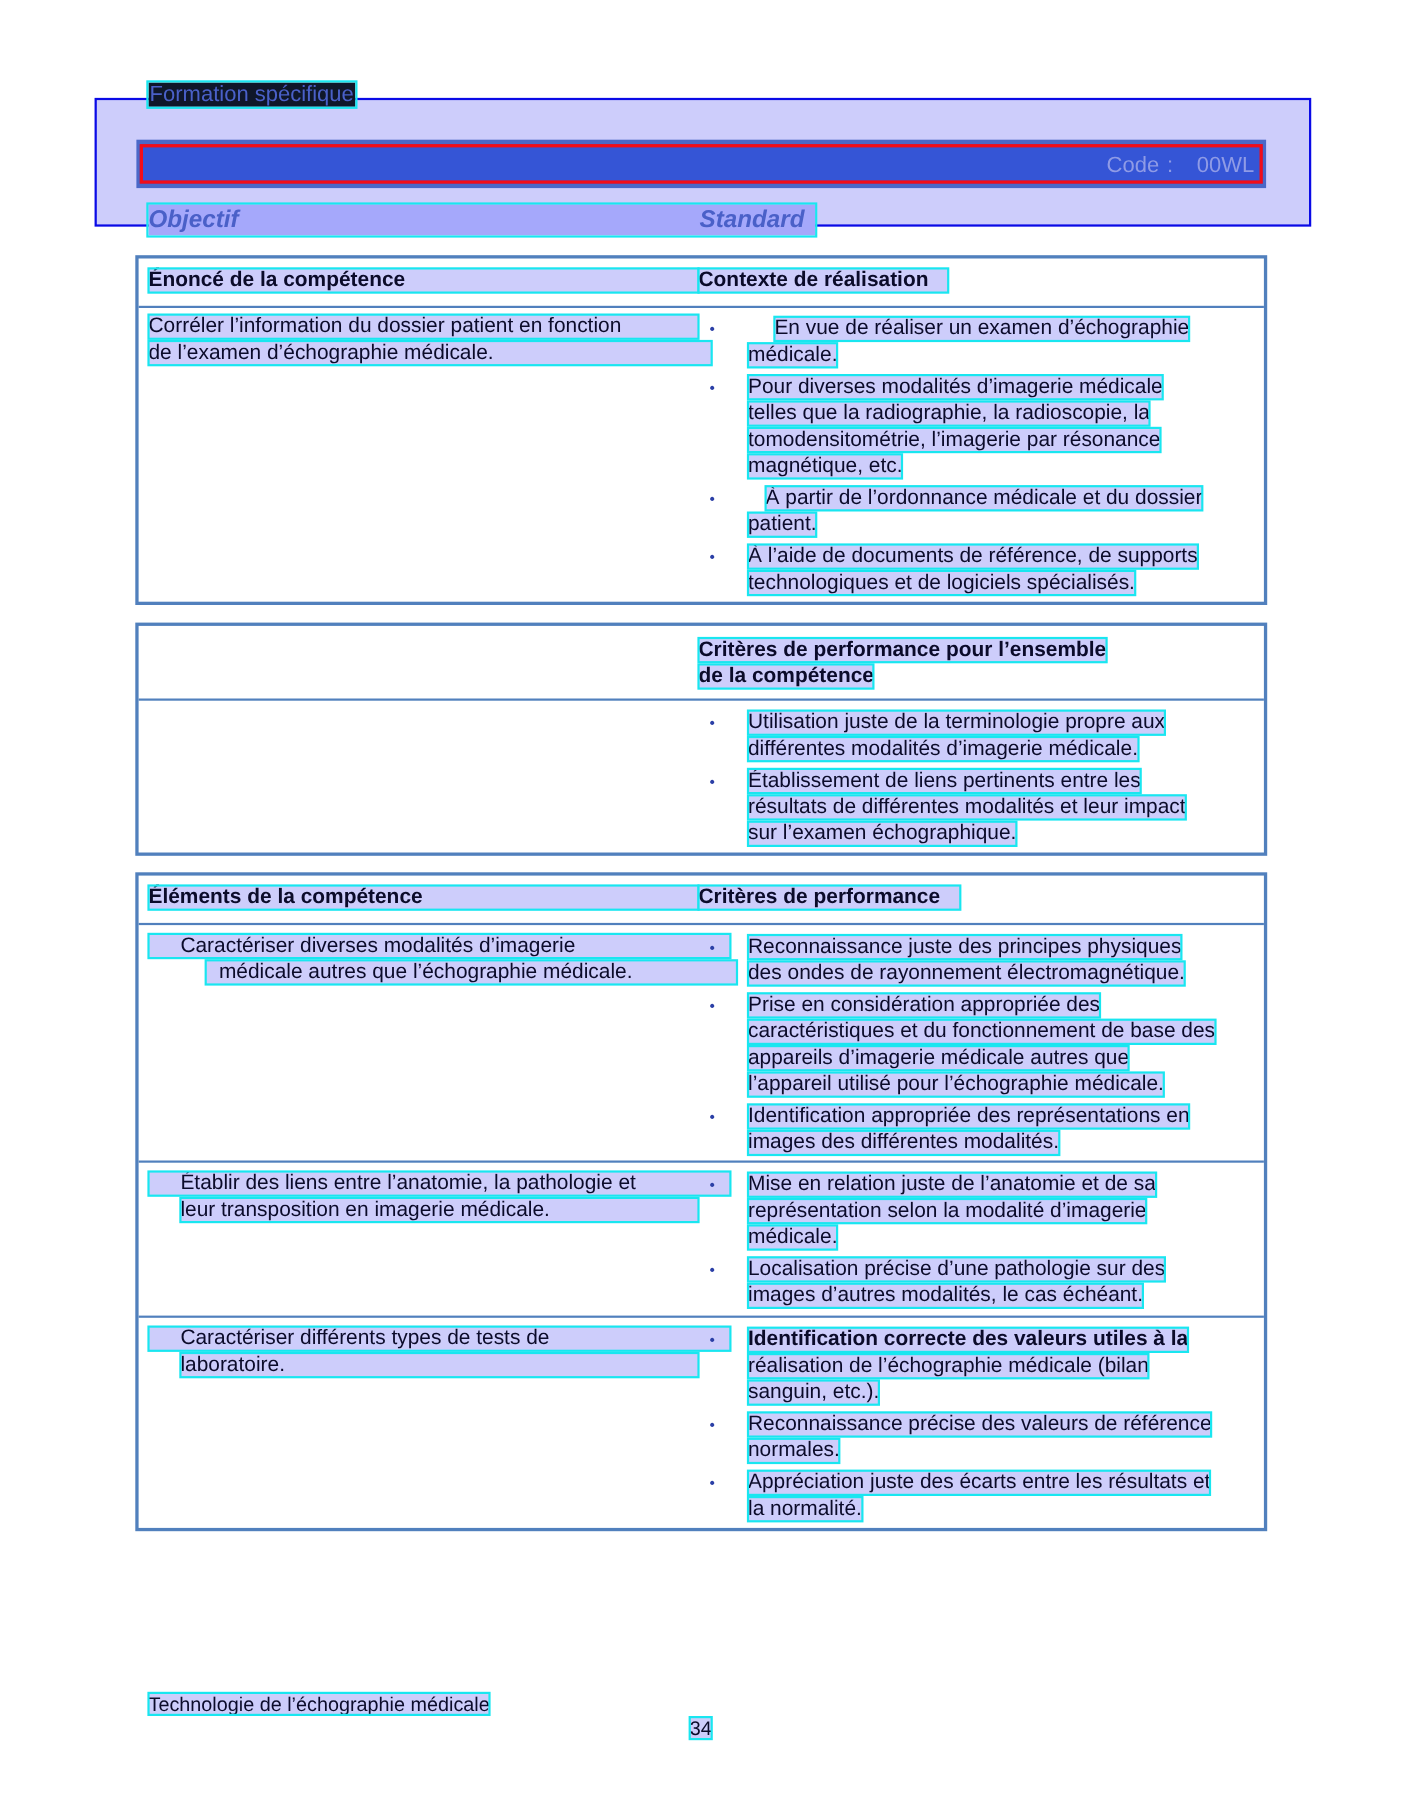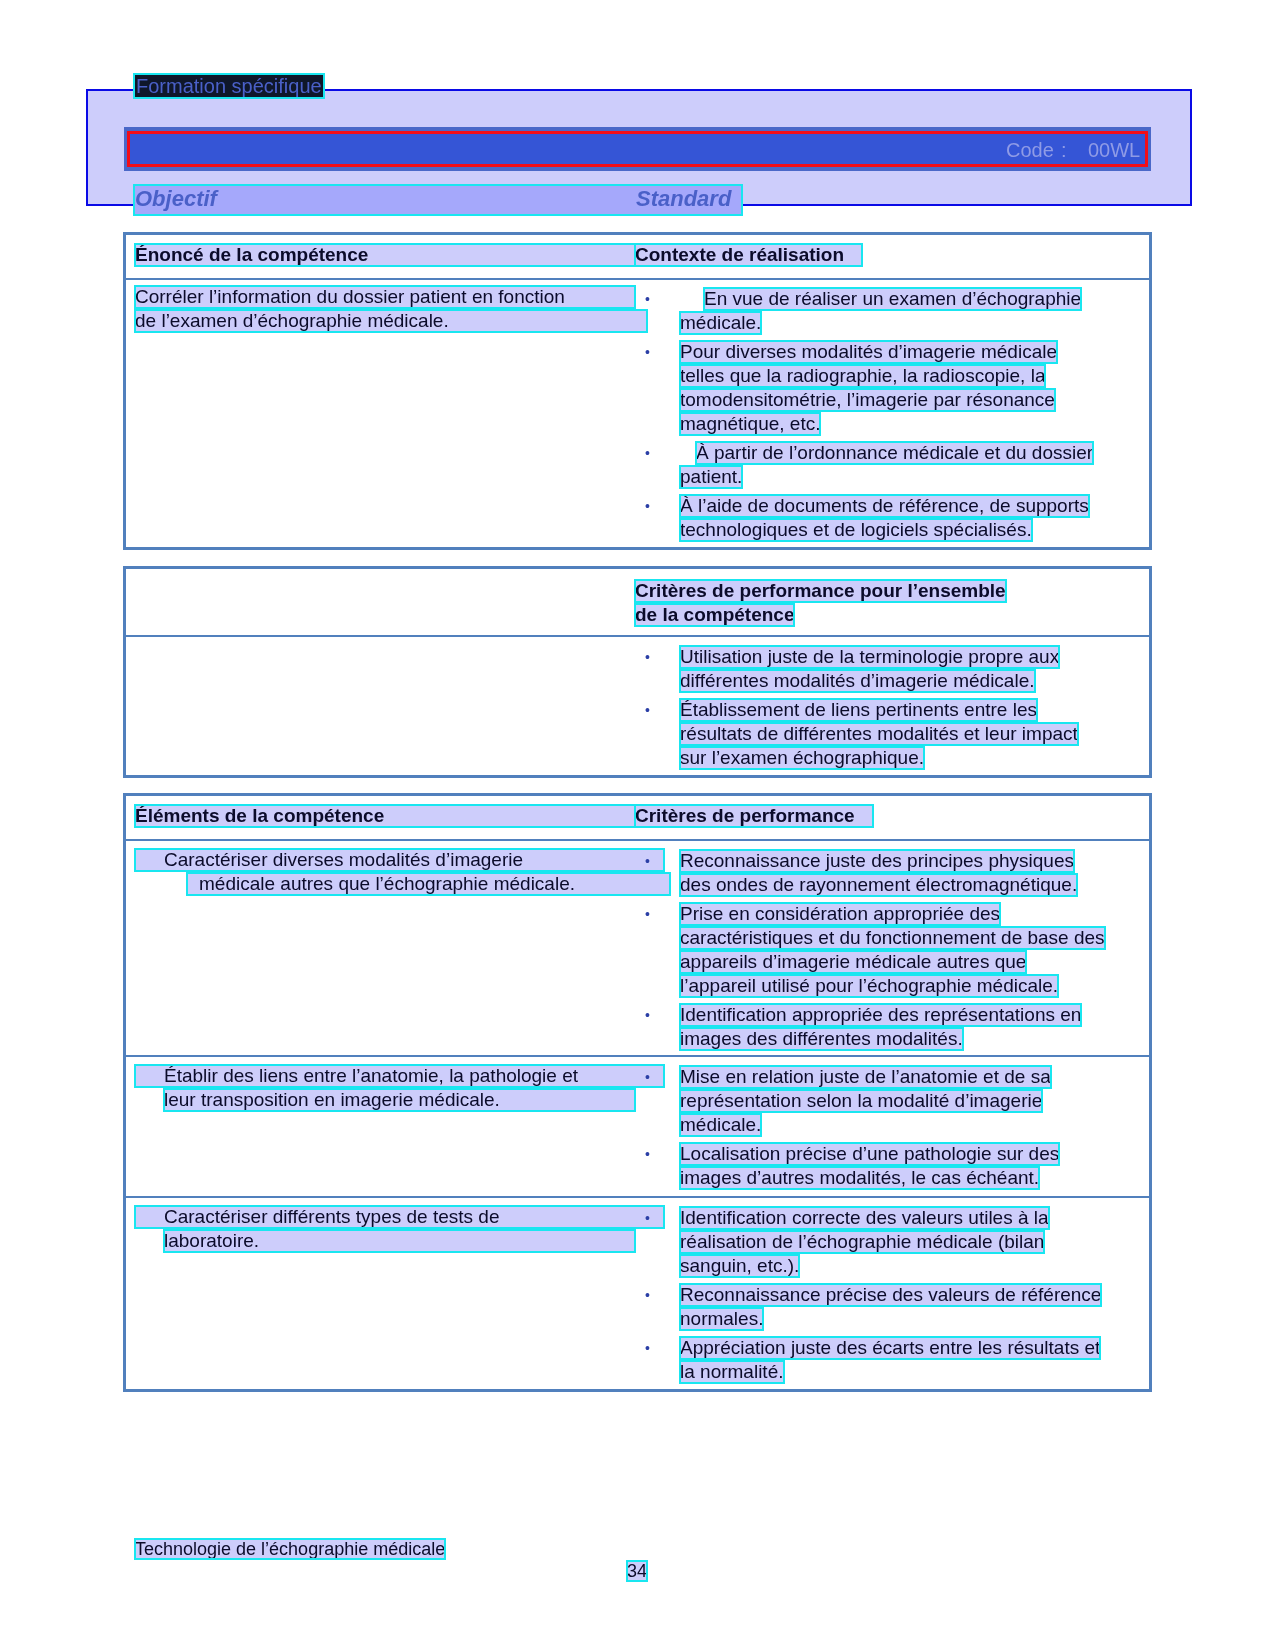--- a/index.html
+++ b/index.html
@@ -106,21 +106,21 @@
     <div class="abs td hl" style="left:680px;top:1066px;">Mise en relation juste de l’anatomie et de sa</div>
     <div class="abs td hl" style="left:680px;top:1090px;">représentation selon la modalité d’imagerie</div>
     <div class="abs td hl" style="left:680px;top:1114px;">médicale.</div>
     <span class="abs bullet" style="left:645px;top:1143px;">•</span>
     <div class="abs td hl" style="left:680px;top:1143px;">Localisation précise d’une pathologie sur des</div>
     <div class="abs td hl" style="left:680px;top:1167px;">images d’autres modalités, le cas échéant.</div>
     <span class="abs td" style="left:135px;top:1206px;">3.</span>
     <div class="abs td hl" style="left:135px;top:1206px;width:500px;padding-left:29px;">Caractériser différents types de tests de</div>
     <div class="abs td hl" style="left:164px;top:1230px;width:471px;padding-left:0px;">laboratoire.</div>
     <span class="abs bullet" style="left:645px;top:1207px;">•</span>
-    <div class="abs td hl" style="left:680px;top:1207px;">Identification correcte des valeurs utiles à la</div>
+    <div class="abs td hl" style="left:680px;top:1207px;font-weight:bold;">Identification correcte des valeurs utiles à la</div>
     <div class="abs td hl" style="left:680px;top:1231px;">réalisation de l’échographie médicale (bilan</div>
     <div class="abs td hl" style="left:680px;top:1255px;">sanguin, etc.).</div>
     <span class="abs bullet" style="left:645px;top:1284px;">•</span>
     <div class="abs td hl" style="left:680px;top:1284px;">Reconnaissance précise des valeurs de référence</div>
     <div class="abs td hl" style="left:680px;top:1308px;">normales.</div>
     <span class="abs bullet" style="left:645px;top:1337px;">•</span>
     <div class="abs td hl" style="left:680px;top:1337px;">Appréciation juste des écarts entre les résultats et</div>
     <div class="abs td hl" style="left:680px;top:1361px;">la normalité.</div>
   </div>
 

